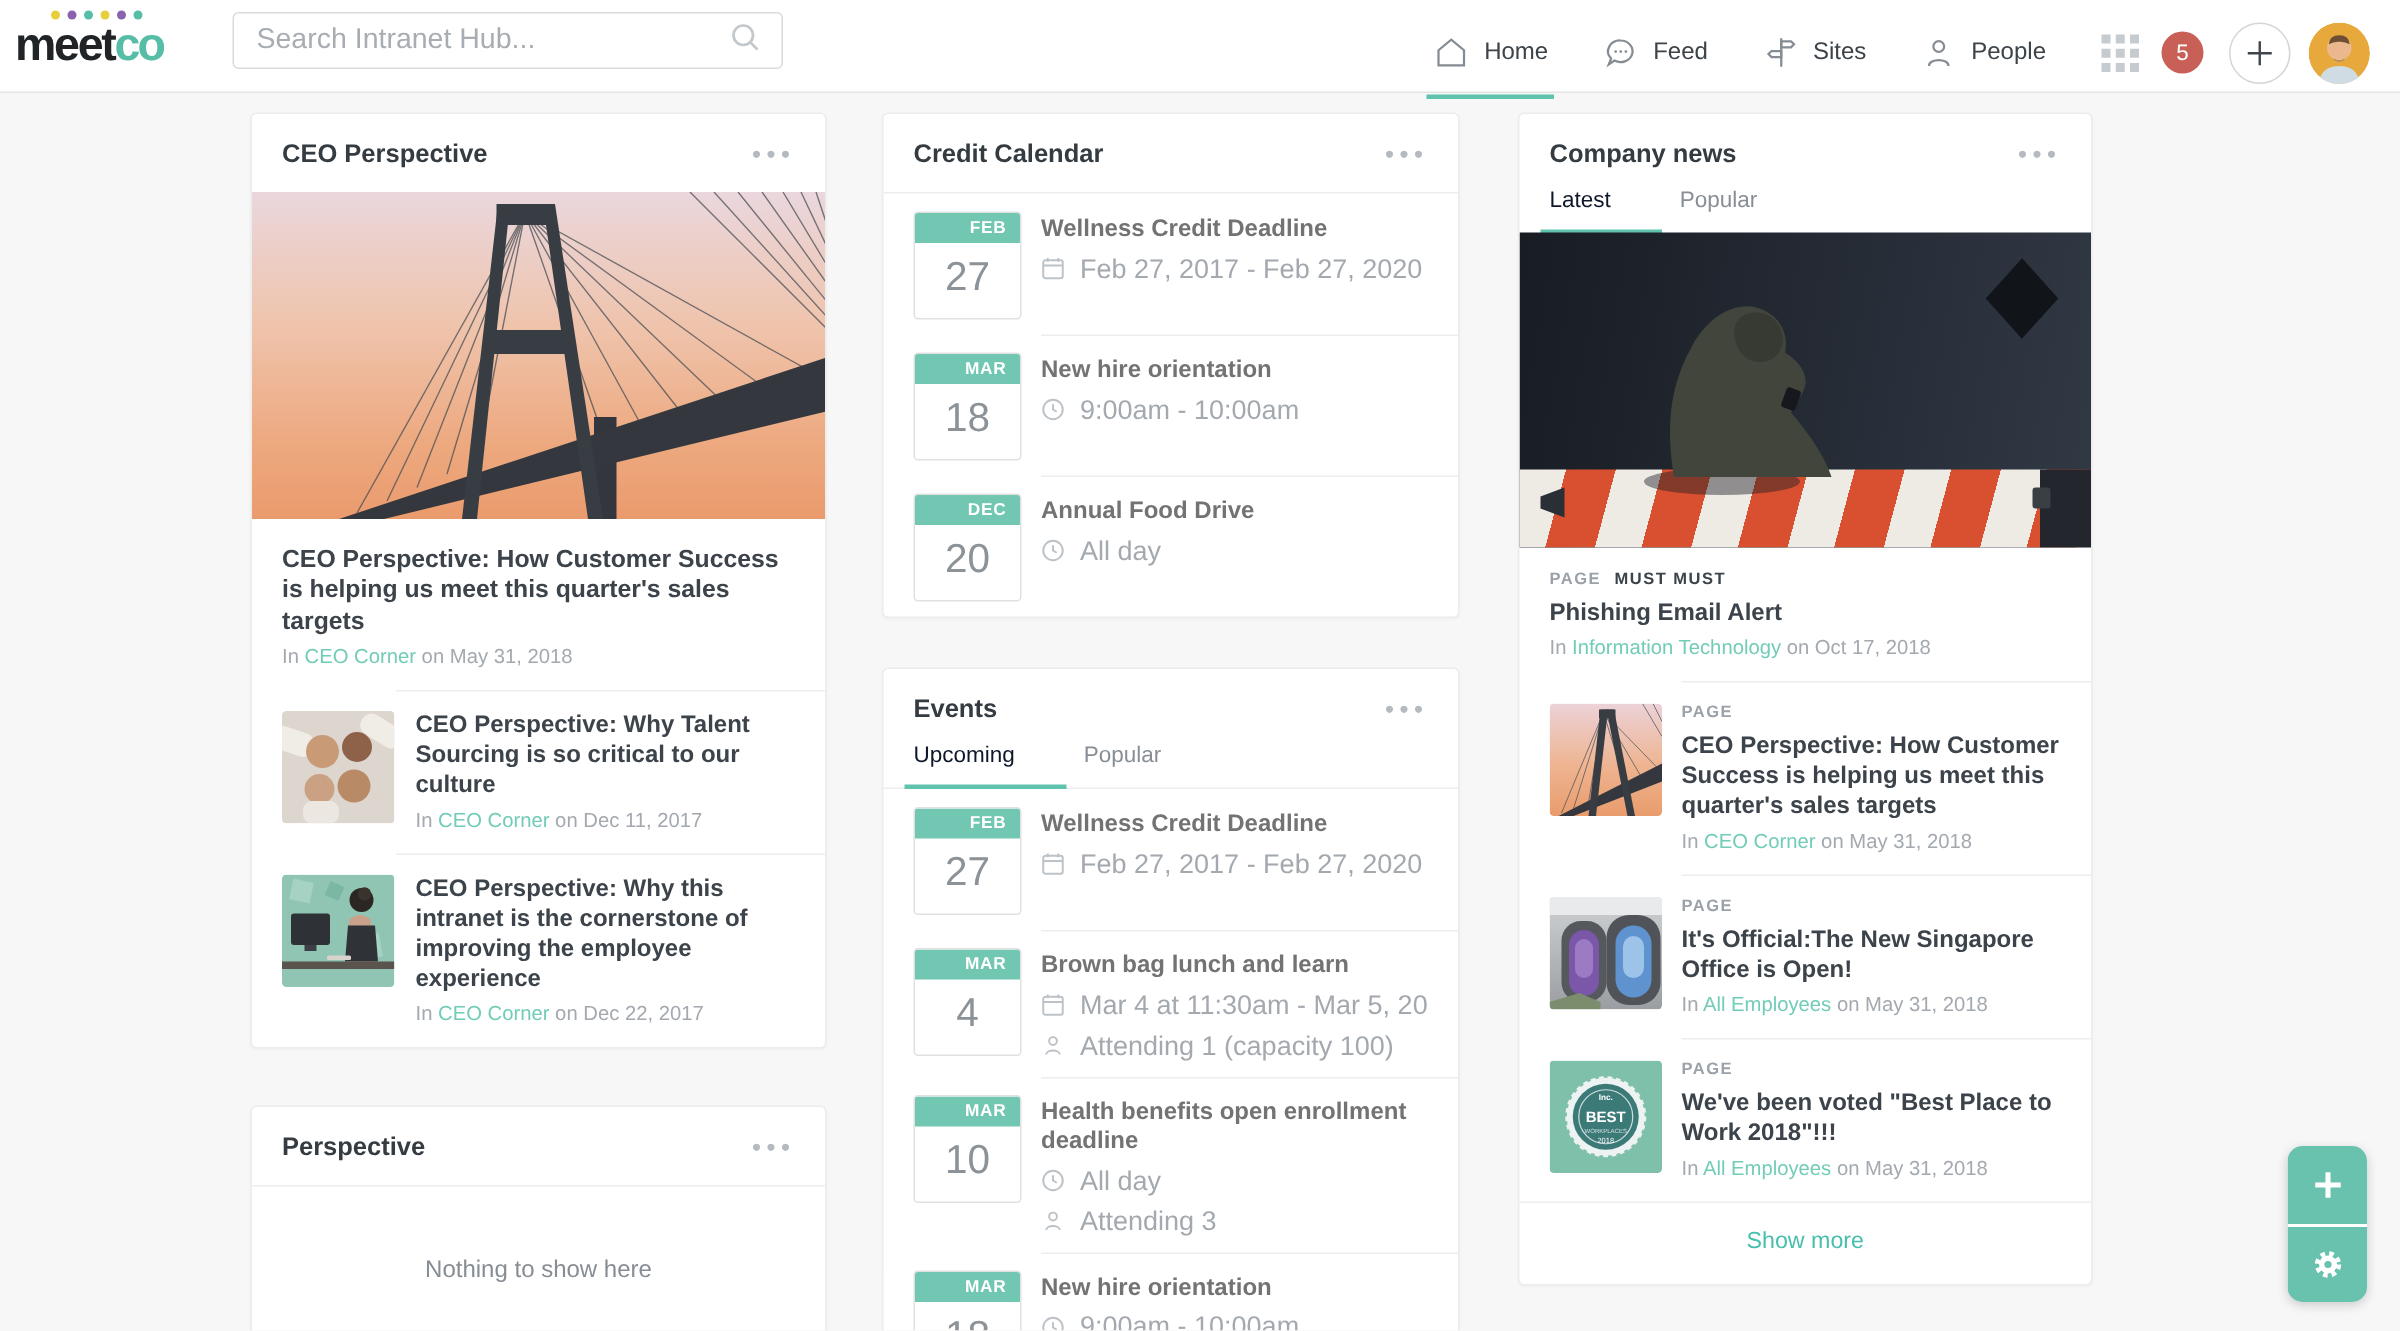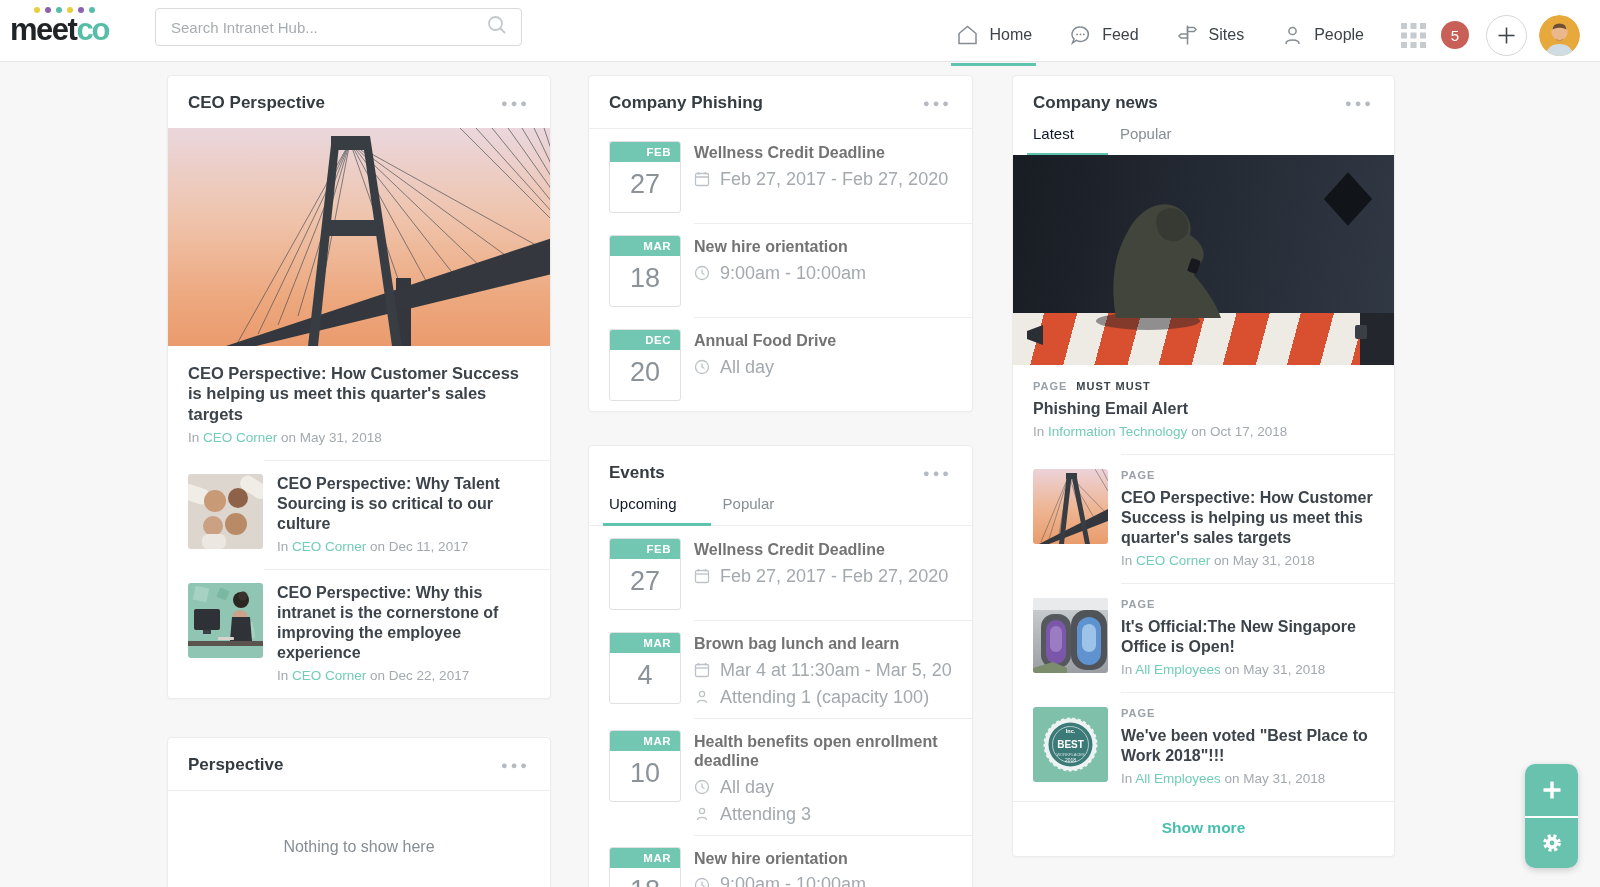--- a/index.html
+++ b/index.html
@@ -11,21 +11,21 @@
            border-bottom:1px solid #e5e5e5; z-index:20; }
   .logo { position:absolute; left:10px; top:7px; cursor:pointer; }
   .logo-dots { display:flex; gap:5px; margin-left:24px; margin-bottom:1px; }
   .logo-dots i { width:6px; height:6px; border-radius:50%; display:block; }
   .logo-word { font-size:31px; font-weight:800; letter-spacing:-1.5px; line-height:1; color:#212427; }
   .logo-word .teal { color:#57bda7; letter-spacing:-2px; }
 
   .search-box { position:absolute; left:155px; top:8px; width:367px; height:38px;
                 border:1px solid #dadada; border-radius:4px; background:#fff;
                 display:flex; align-items:center; }
-  .search-box input { flex:1; border:none; outline:none; font-size:15px; color:#4a4f55;
+  .search-box input { flex:1; border:none; outline:none; font-size:19px; color:#4a4f55;
                       padding:0 8px 0 15px; font-family:inherit; background:transparent; }
   .search-box input::placeholder { color:#a7adb2; }
   .search-glyph { margin-right:13px; flex-shrink:0; }
 
   nav { position:absolute; right:20px; top:4px; height:62px; display:flex; align-items:center; }
   .nav-item { display:flex; align-items:center; gap:9px; height:62px; position:relative;
               margin-right:36px; cursor:pointer; }
   .nav-item span { font-size:16px; color:#3c4349; }
   .nav-item.active::after { content:""; position:absolute; left:-4px; right:-4px; bottom:0;
               height:3px; background:#5fc3ad; }
@@ -99,21 +99,21 @@
   .diamond { position:absolute; right:28px; top:26px; width:36px; height:36px; background:#111419;
              transform:rotate(48deg) skew(6deg); }
   .news-item { padding:15px 20px; position:relative; cursor:pointer; }
   .news-item.with-thumb { display:flex; gap:13px; }
   .news-item + .news-item::before { content:""; position:absolute; top:0; left:108px; right:0; height:1px; background:#ededed; }
   .label-row { font-size:11px; letter-spacing:1px; font-weight:700; margin-bottom:7px; }
   .label-page { color:#9aa1a8; }
   .label-must { color:#3c434a; margin-left:9px; }
   .news-item .meta { margin-top:5px; }
   .news-foot { border-top:1px solid #ededed; text-align:center; padding:17px 0 19px; }
-  .show-more { color:#48bfae; font-size:15.5px; cursor:pointer;font-weight:bold; }
+  .show-more { color:#48bfae; font-size:15.5px; cursor:pointer; }
 
   
   .fab-stack { position:absolute; right:22px; top:764px; width:53px; border-radius:10px; overflow:hidden;
                box-shadow:0 2px 7px rgba(0,0,0,0.18); z-index:30; }
   .fab { height:52px; background:#68c2ae; display:flex; align-items:center; justify-content:center; cursor:pointer; }
   .fab + .fab { border-top:2px solid #fff; }
 </style>
 </head>
 <body>
 
@@ -331,21 +331,21 @@
       </div>
       <div class="empty-state">Nothing to show here</div>
     </div>
 
   </div>
 
   <div class="col col2">
 
     <div class="card">
       <div class="card-head cal-head">
-        <span class="card-title">Company Phishing</span>
+        <span class="card-title">Credit Calendar</span>
         <span class="dots-menu">●●●</span>
       </div>
 
       <div class="event-row">
         <span class="date-badge">
           <span class="month" style="display:block">FEB</span>
           <span class="day" style="display:block">27</span>
         </span>
         <div class="event-body">
           <div class="event-title">Wellness Credit Deadline</div>

